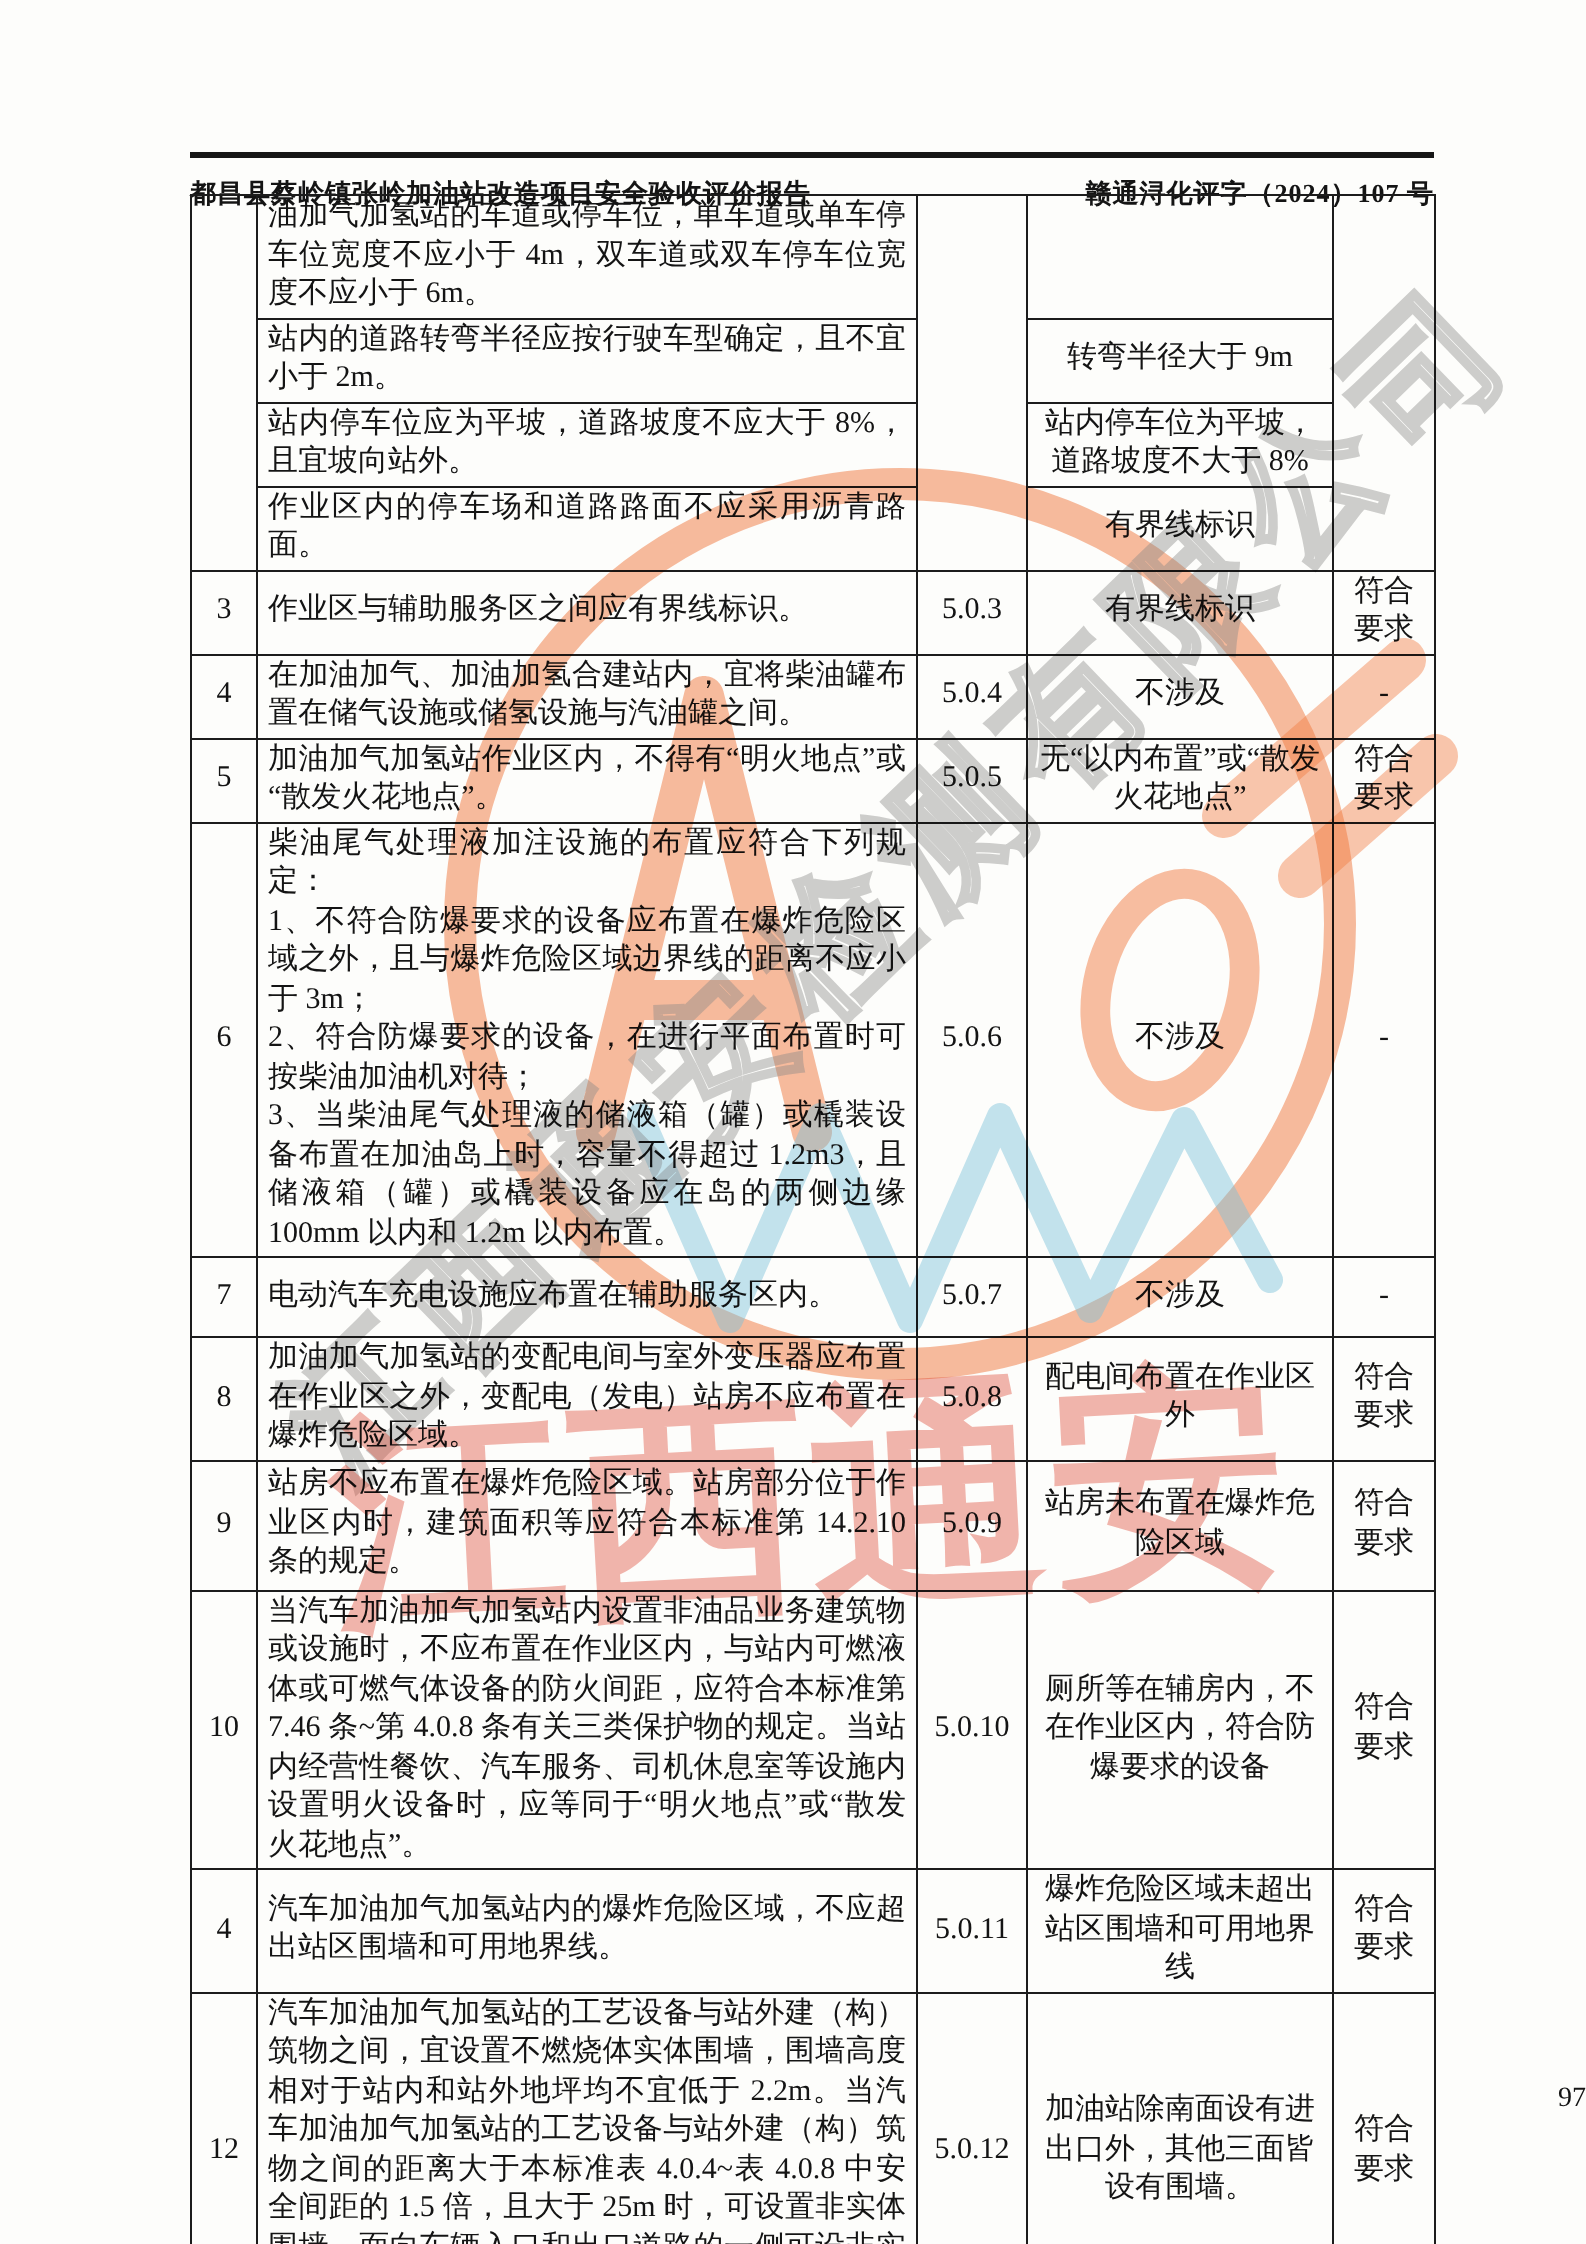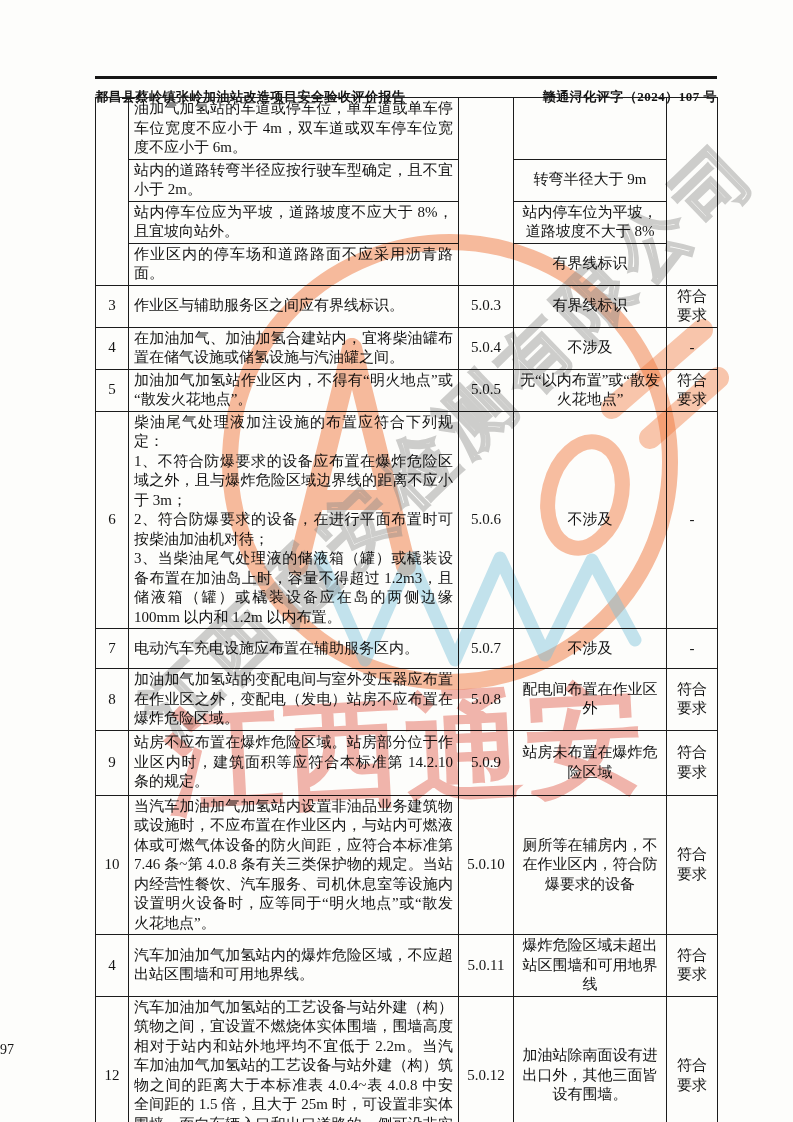--- a/index.html
+++ b/index.html
@@ -33,21 +33,21 @@
     padding:1px 5px;
     vertical-align:middle;
     overflow:hidden;
   }
   td.serial, td.clause, td.concl{text-align:center;padding:1px 2px;}
   td.content{text-align:justify;white-space:pre-line;}
   td.evalc{text-align:center;}
   
   .pageno{
     position:absolute;left:0;top:1042px;width:100%;
-    text-align:left;font-size:14px;
+    text-align:right;font-size:14px;
   }
   
   .wm{
     position:absolute;left:0;top:0;width:793px;height:1122px;
     pointer-events:none;mix-blend-mode:multiply;
   }
   .wm-gray{
     position:absolute;left:60px;top:440px;width:680px;
     text-align:center;
     font-size:72px;font-weight:bold;letter-spacing:10px;

